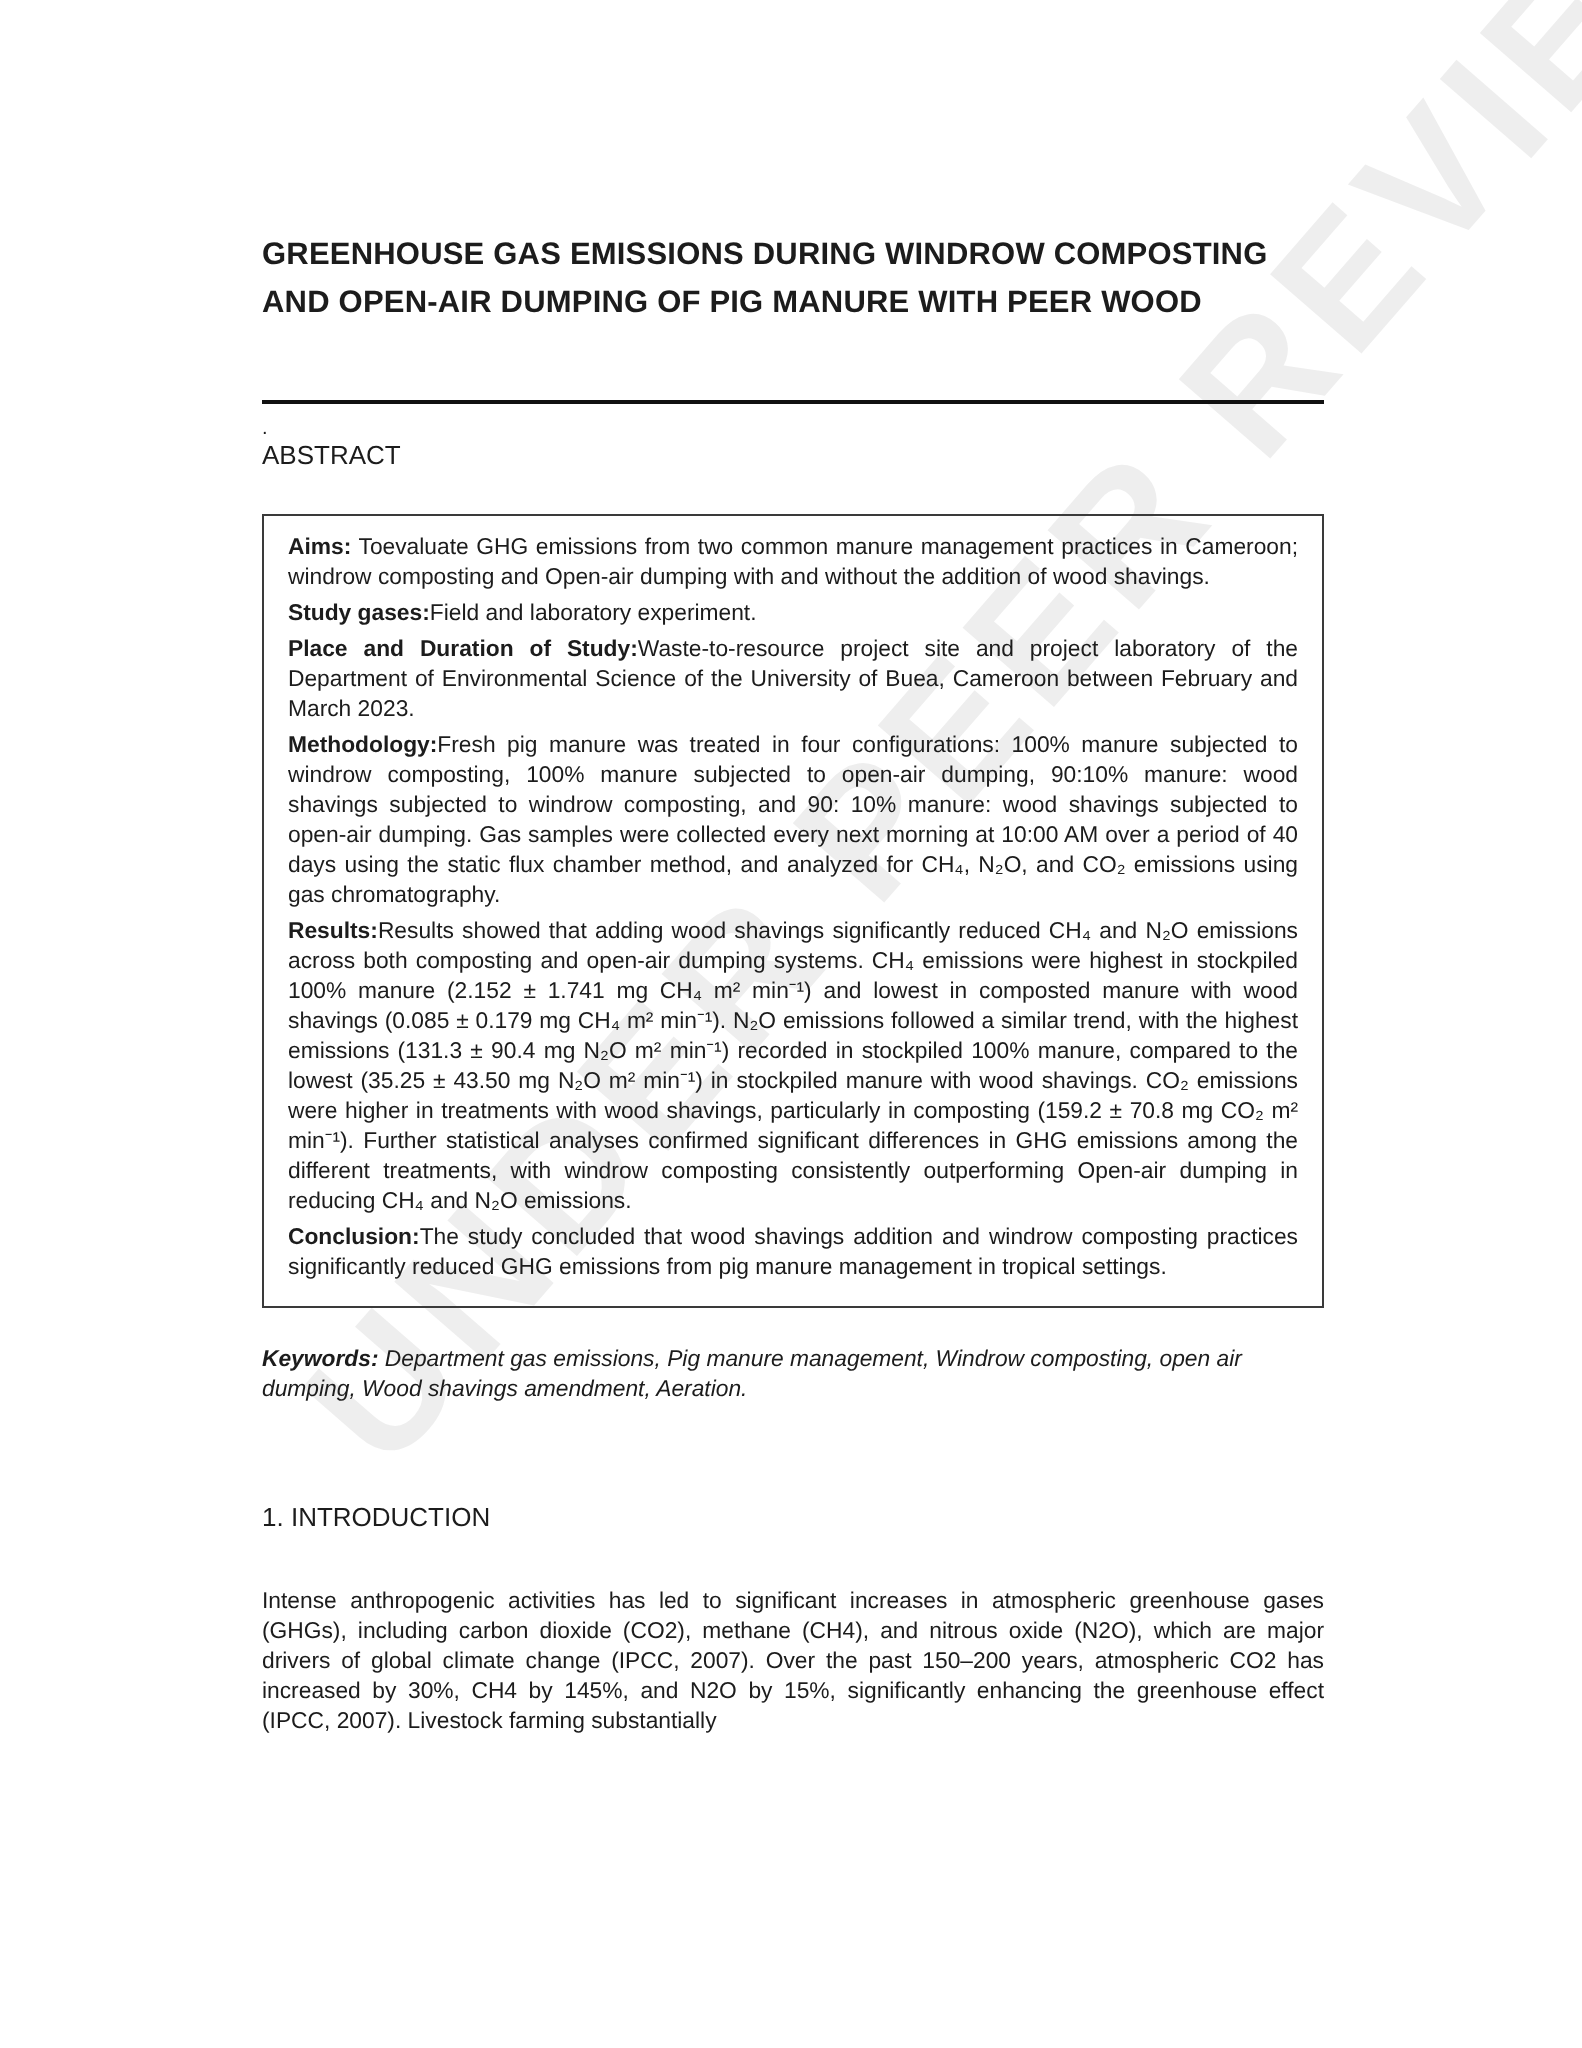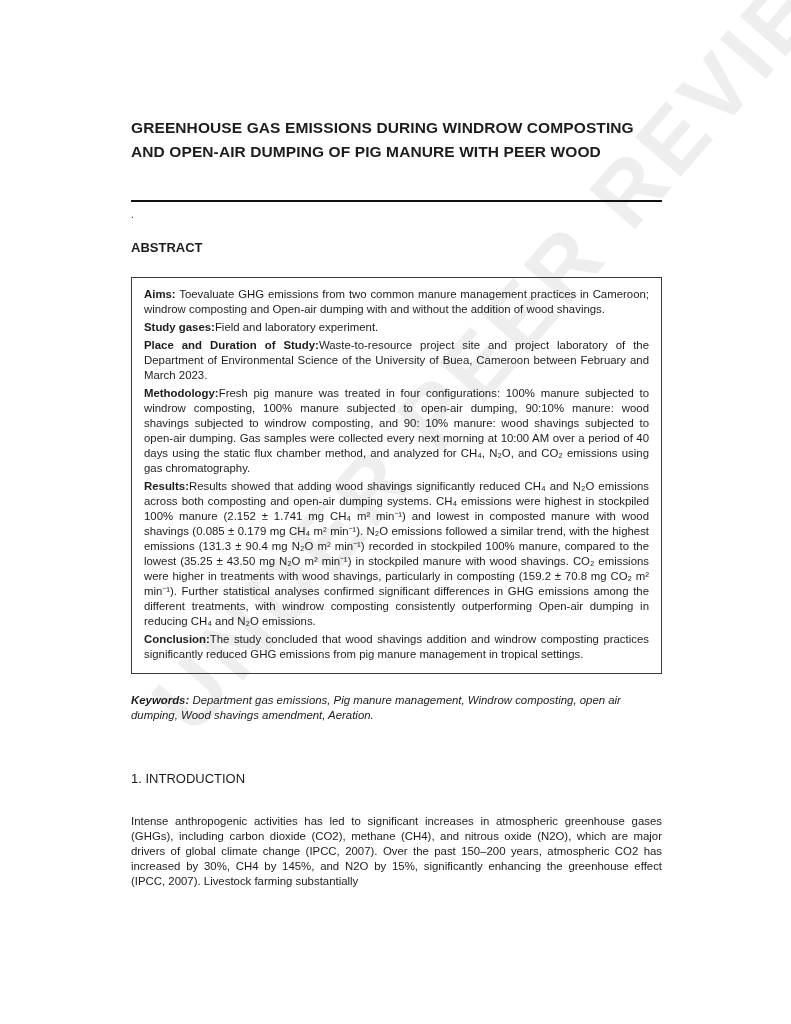--- a/index.html
+++ b/index.html
@@ -44,23 +44,23 @@
     border: 0;
     border-top: 2px solid #111;
     width: 100%;
   }
   .dot-line {
     font-size: 10px;
     line-height: 10px;
     margin: 1px 0 0 0;
   }
   .abstract-heading {
-    margin-top: 20px;
+    margin-top: 0;
     font-size: 13px;
-    font-weight: bold;
+    font-weight: normal;
   }
   .abstract-box {
     margin-top: 22px;
     border: 1.4px solid #3a3a3a;
     padding: 6px 9px 8px 9px;
     font-size: 11.4px;
     line-height: 15px;
     text-align: justify;
   }
   .abstract-box p { margin: 3px; }

